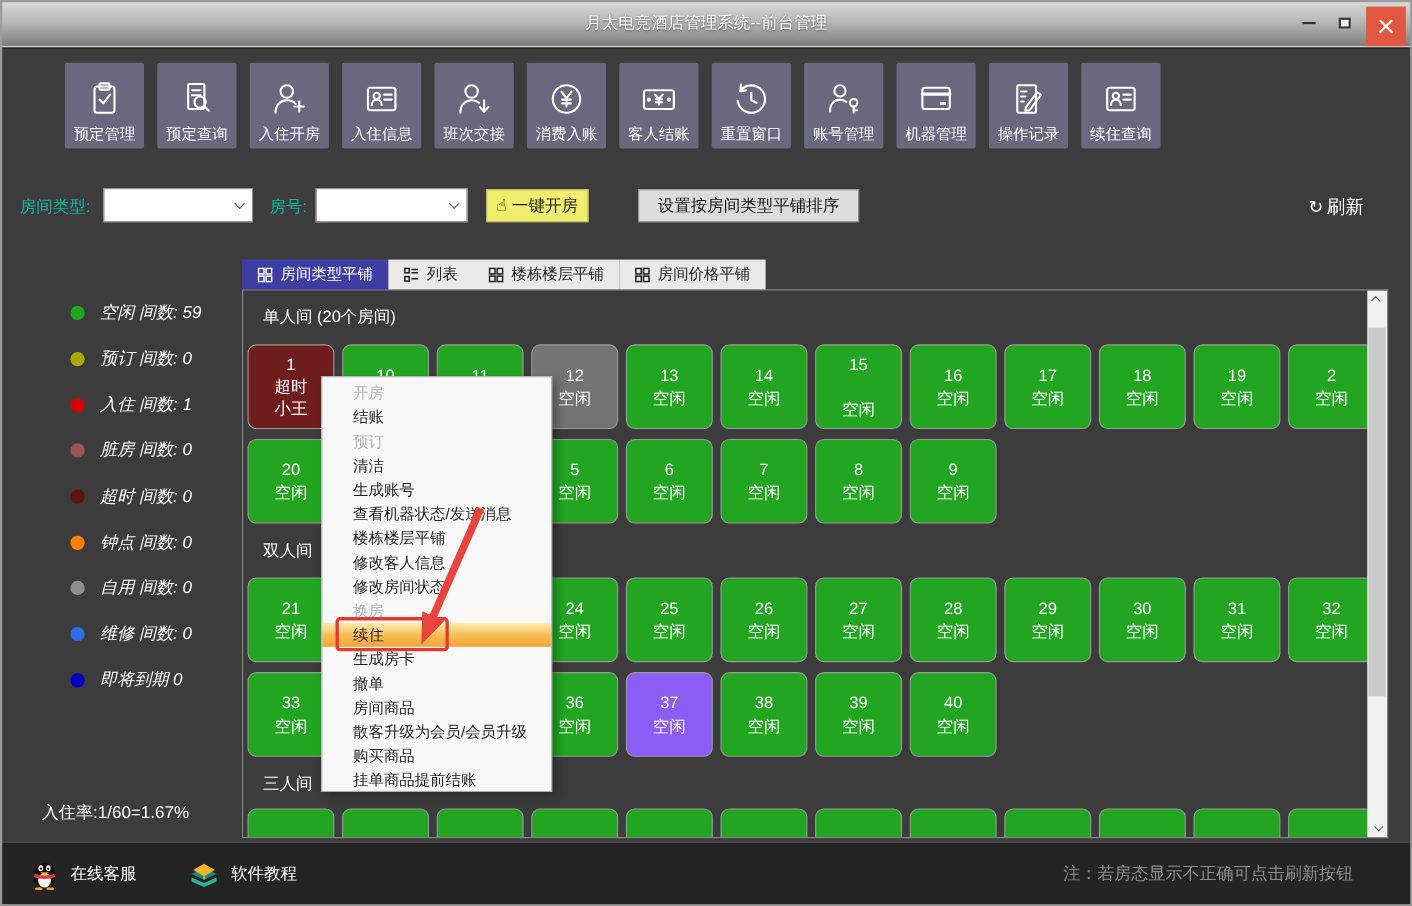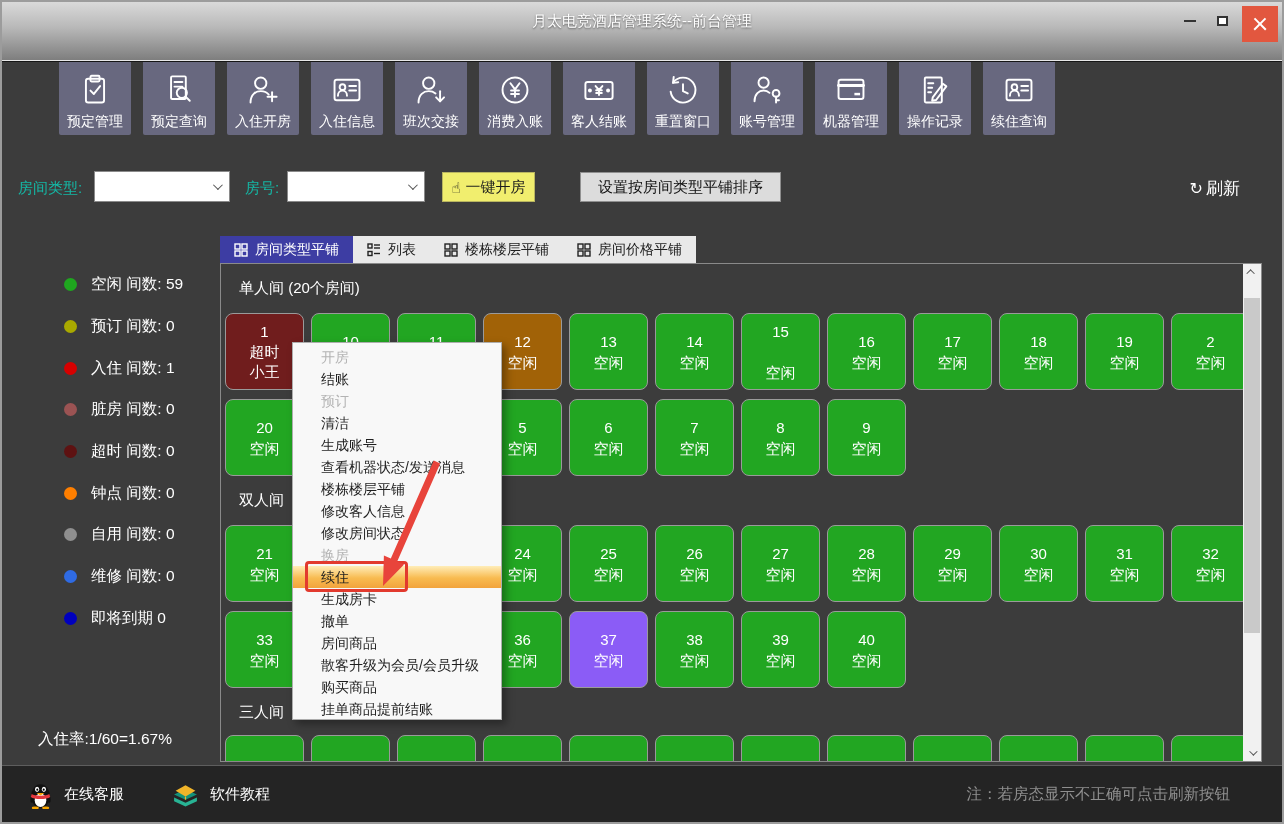--- a/index.html
+++ b/index.html
@@ -1,21 +1,21 @@
 <!DOCTYPE html>
 <html><head>
 <meta charset="utf-8">
 <style>
   * { margin:0; padding:0; box-sizing:border-box; }
   html,body { width:1284px; height:824px; overflow:hidden; }
   body { font-family:"Liberation Sans","DejaVu Sans",sans-serif; background:#3C3C3C; position:relative; }
   .frame { position:absolute; inset:0; border:2px solid #9C9C9C; pointer-events:none; z-index:200; }
 
   
-  .titlebar { position:absolute; left:0; top:0; width:100%; height:60px;
+  .titlebar { position:absolute; left:0; top:0; width:100%; height:42px;
     background:linear-gradient(180deg,#DCDCDC 0%,#B9B9B9 45%,#7E7E7E 100%);
     box-shadow:0 1px 0 #E8E8E8, 0 2px 0 #161616; z-index:50; }
   .title { position:absolute; left:0; right:0; top:0; line-height:42px; text-align:center;
     color:#FFFFFF; font-size:15px; text-shadow:0 1px 2px rgba(0,0,0,.55); }
   .wb { position:absolute; top:0; height:42px; width:32px; display:flex; align-items:center; justify-content:center; cursor:pointer; }
   .wb.min { right:78px; } .wb.max { right:46px; }
   .min-glyph { width:12px; height:2px; background:#333; display:block; }
   .max-glyph { width:11px; height:10px; border:2px solid #333; background:#fff; display:block; }
   .wb.close { right:6px; top:6px; width:36px; height:36px; background:#E2573F; position:absolute; }
   .x-glyph { position:relative; width:18px; height:18px; display:block; }
@@ -48,21 +48,21 @@
   .refresh-ic { font-size:16px; }
 
   
   .tabs { position:absolute; left:220px; top:236px; display:flex; z-index:5; }
   .tab { height:27px; display:flex; align-items:center; gap:7px; padding:0 14px;
     background:#E9E9E9; color:#222; font-size:14px; cursor:pointer; }
   .tab svg { width:14px; height:14px; }
   .tab.active { color:#fff; }
 
   
-  .legend { position:absolute; left:64px; top:264px; }
+  .legend { position:absolute; left:64px; top:264px;font-style:italic; }
   .leg-item { height:41.7px; display:flex; align-items:center; }
   .leg-dot { width:13px; height:13px; border-radius:50%; margin-right:14px; flex:none; }
   .leg-text { font-size:15.5px; color:#FFF; white-space:nowrap; }
   .occupancy { position:absolute; left:38px; top:729px; color:#FFF; font-size:15.5px; }
 
   
   .panel { position:absolute; left:220px; top:263px; width:1042px; height:499px;
     border:1px solid #8A8A8A; background:#3C3C3C; overflow:hidden; z-index:4; }
   .sec-title { position:absolute; left:18px; color:#FFF; font-size:15px; white-space:nowrap; }
   .room-row { position:absolute; left:4px; display:flex; gap:7px; }
@@ -367,21 +367,21 @@
           <div>小王</div>
         </div>
         <div class="tile" style="background: rgb(34, 166, 34);">
           <div>10</div>
           <div>空闲</div>
         </div>
         <div class="tile" style="background: rgb(34, 166, 34);">
           <div>11</div>
           <div>空闲</div>
         </div>
-        <div class="tile" style="background: #a16207;">
+        <div class="tile" style="background: #737373;">
           <div>12</div>
           <div>空闲</div>
         </div>
         <div class="tile" style="background: rgb(34, 166, 34);">
           <div>13</div>
           <div>空闲</div>
         </div>
         <div class="tile" style="background: rgb(34, 166, 34);">
           <div>14</div>
           <div>空闲</div>

